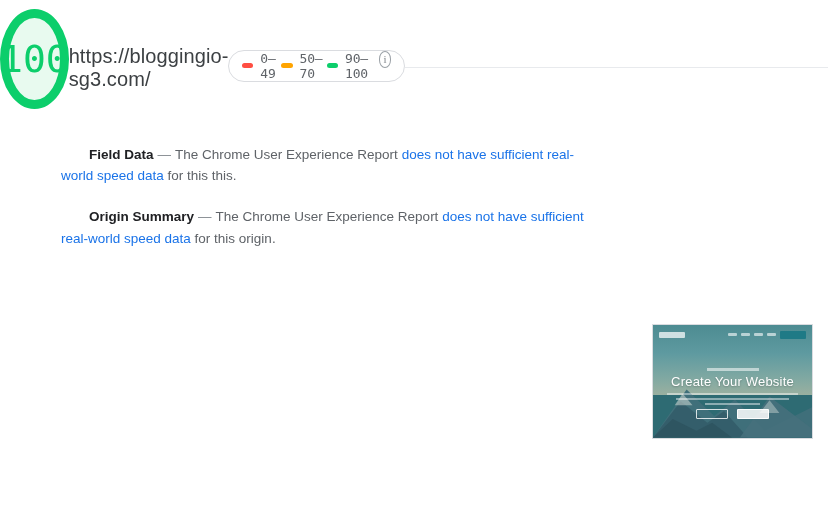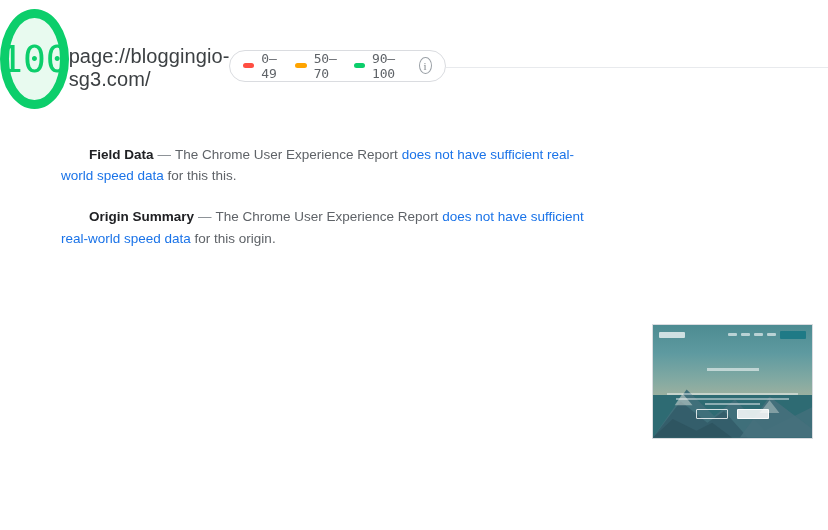--- a/index.html
+++ b/index.html
@@ -51,23 +51,22 @@
     letter-spacing: .1px;
   }
 
   
   .legend {
     margin-top: 13px;
     height: 32px;
     border: 1px solid #dadce0;
     border-radius: 16px;
     display: inline-flex;
-    align-items: center;
+    align-items: flex-start;
     padding: 0 13px;
-    gap: 13px;
   }
   .legend-item { display: inline-flex; align-items: center; gap: 7px; }
   .legend-dash { width: 16px; height: 5px; border-radius: 2.5px; display: inline-block; }
   .legend-dash.bad  { background: #ff4e42; }
   .legend-dash.avg  { background: #ffa400; }
   .legend-dash.good { background: #0cce6b; }
   .legend-label {
     font-family: "DejaVu Sans Mono", monospace;
     font-size: 13px;
     color: #5f6368;
@@ -169,21 +168,21 @@
 <body>
 
 <div class="page">
 
   <div class="hero">
     <div class="gauge-wrap">
       <div class="gauge-ring"></div>
       <div class="gauge-score">100</div>
     </div>
 
-    <div class="page-url">page://bloggingio-sg3.com/</div>
+    <div class="page-url">https://bloggingio-sg3.com/</div>
 
     <div class="legend">
       <span class="legend-item">
         <span class="legend-dash bad"></span>
         <span class="legend-label">0–49</span>
       </span>
       <span class="legend-item">
         <span class="legend-dash avg"></span>
         <span class="legend-label">50–70</span>
       </span>
@@ -236,20 +235,21 @@
             <i class="thumb-link"></i>
             <i class="thumb-link"></i>
             <i class="thumb-link"></i>
             <i class="thumb-link"></i>
             <span class="thumb-cta"></span>
           </span>
         </div>
         <div class="thumb-eyebrow">
             <i></i>
           </div>
+        <div class="thumb-head">Create Your Website</div>
         <div class="thumb-sub">
           <i style="width:100%"></i>
             <i style="width:86%"></i>
             <i style="width:42%"></i>
         </div>
         <div class="thumb-btns">
           <span class="thumb-btn"></span>
           <span class="thumb-btn solid"></span>
         </div>
       </div>

